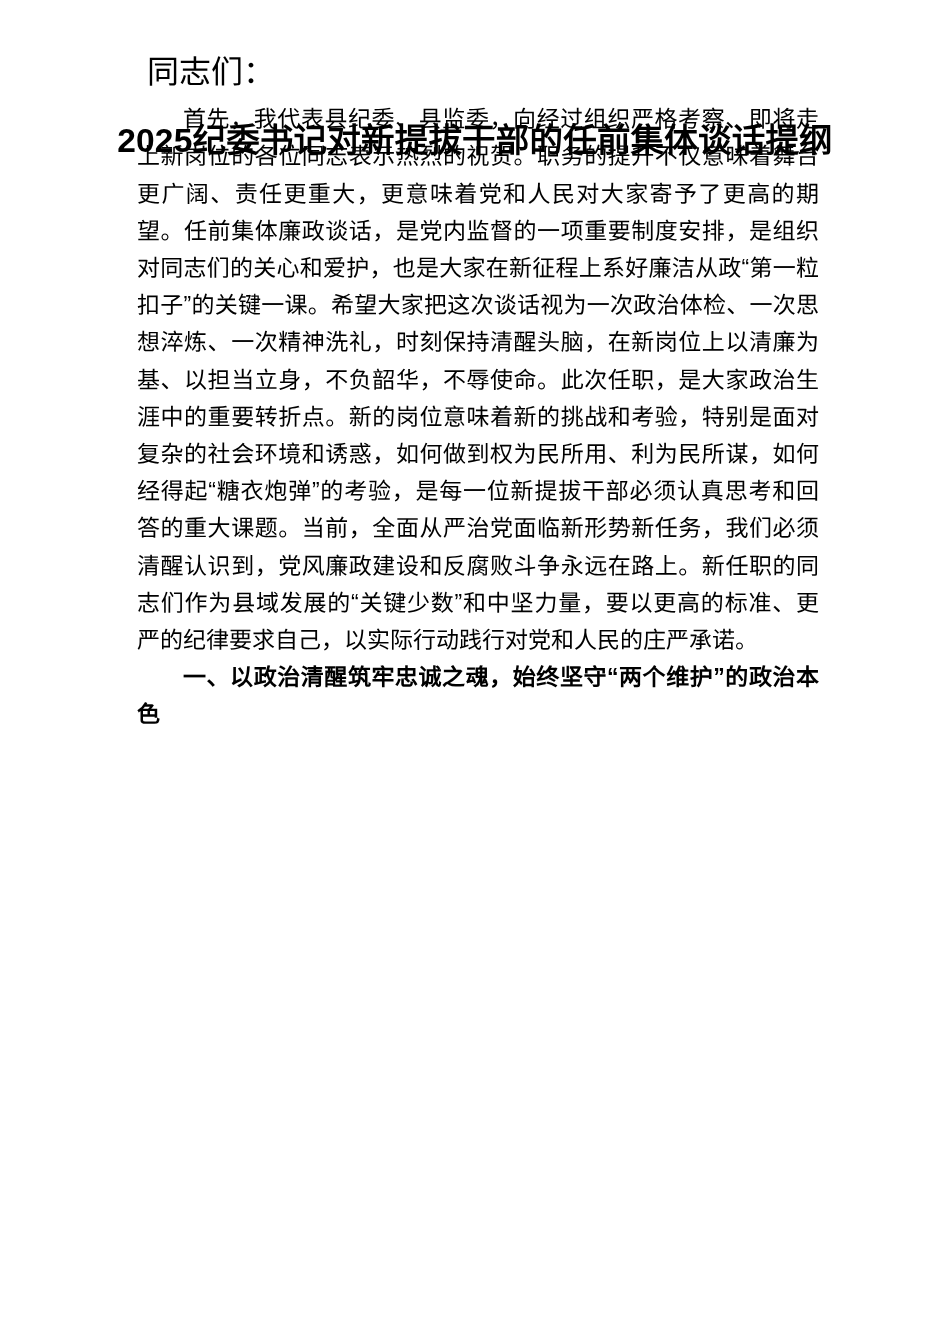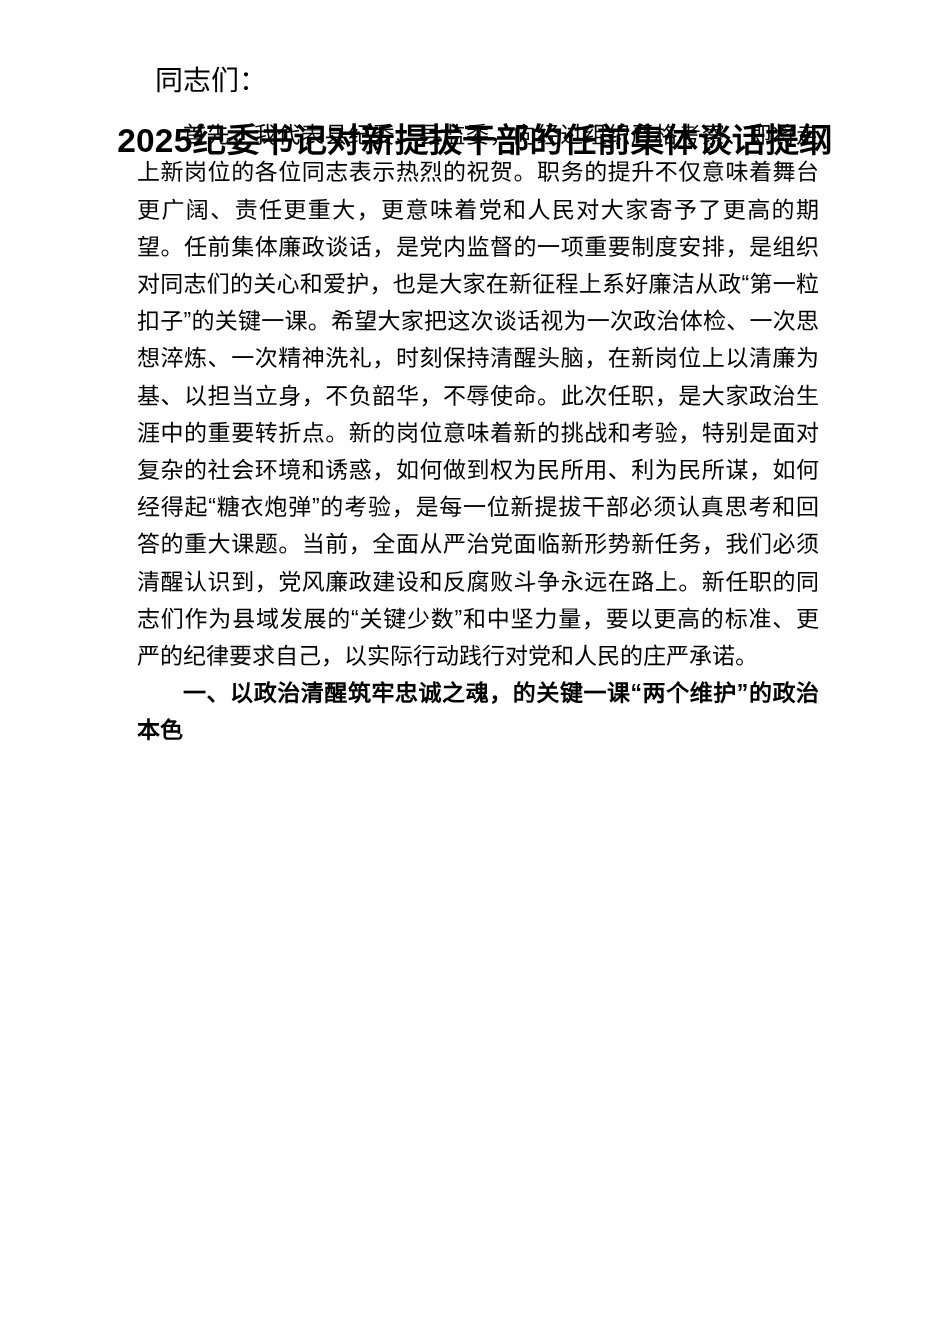--- a/index.html
+++ b/index.html
@@ -37,23 +37,23 @@
     margin: 16px;
     padding-top: 98px;
     word-break: break-all;
   }
 
   .title-spacer {
     height: 44px;
   }
 
   .salutation {
-    font-size: 28px;
+    font-size: 32px;
     line-height: 37.2px;
-    margin: 18px;
+    margin: 10px;
     text-align: justify;
     text-justify: inter-ideograph;
     word-break: break-all;
     letter-spacing: 0;
   }
 
   .para {
     font-size: 23px;
     line-height: 37.2px;
     margin: 0;
@@ -76,18 +76,18 @@
   <h1 class="doc-title">2025纪委书记对新提拔干部的任前集体谈话提纲</h1>
 
   <div class="doc-body">
 
     <div class="title-spacer"></div>
 
     <p class="salutation">同志们：</p>
 
     <p class="para">首先，我代表县纪委、县监委，向经过组织严格考察、即将走上新岗位的各位同志表示热烈的祝贺。职务的提升不仅意味着舞台更广阔、责任更重大，更意味着党和人民对大家寄予了更高的期望。任前集体廉政谈话，是党内监督的一项重要制度安排，是组织对同志们的关心和爱护，也是大家在新征程上系好廉洁从政“第一粒扣子”的关键一课。希望大家把这次谈话视为一次政治体检、一次思想淬炼、一次精神洗礼，时刻保持清醒头脑，在新岗位上以清廉为基、以担当立身，不负韶华，不辱使命。此次任职，是大家政治生涯中的重要转折点。新的岗位意味着新的挑战和考验，特别是面对复杂的社会环境和诱惑，如何做到权为民所用、利为民所谋，如何经得起“糖衣炮弹”的考验，是每一位新提拔干部必须认真思考和回答的重大课题。当前，全面从严治党面临新形势新任务，我们必须清醒认识到，党风廉政建设和反腐败斗争永远在路上。新任职的同志们作为县域发展的“关键少数”和中坚力量，要以更高的标准、更严的纪律要求自己，以实际行动践行对党和人民的庄严承诺。</p>
 
-    <p class="para heading">一、以政治清醒筑牢忠诚之魂，的关键一课“两个维护”的政治本色</p>
+    <p class="para heading">一、以政治清醒筑牢忠诚之魂，始终坚守“两个维护”的政治本色</p>
 
 
   </div>
 
 </div>
 
 </body></html>

